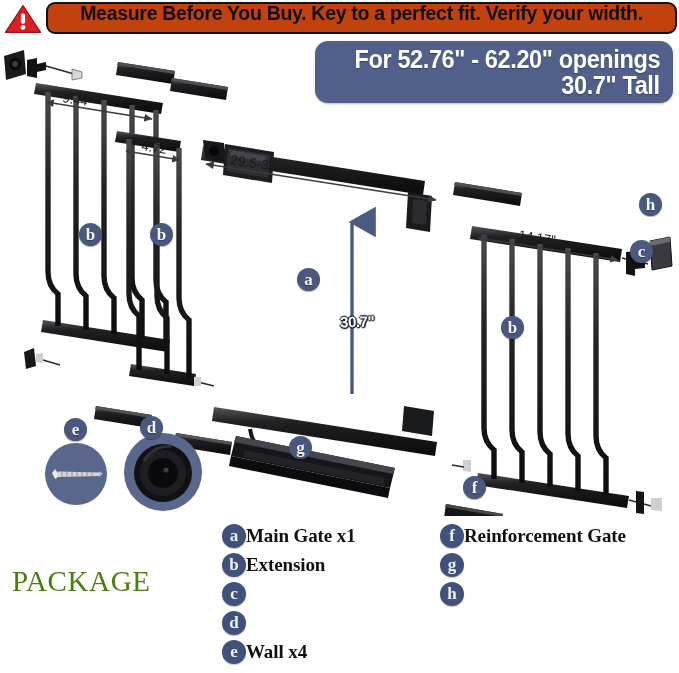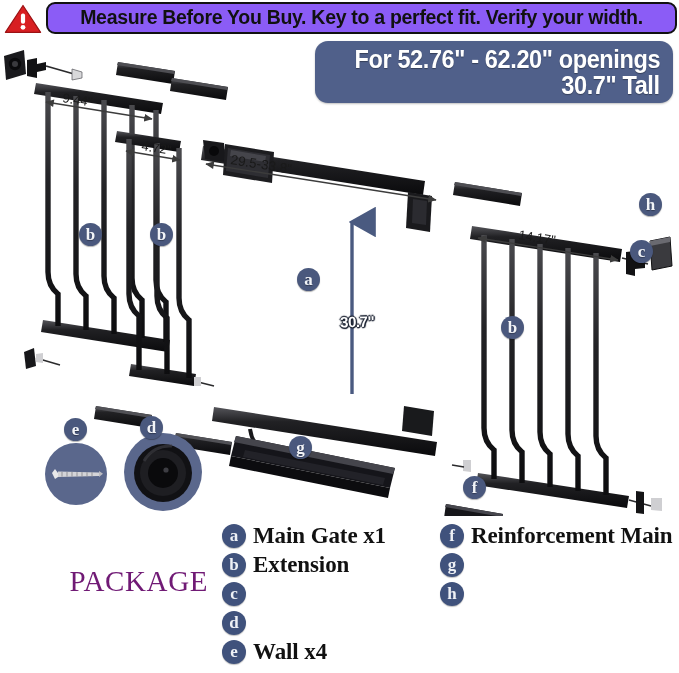--- a/index.html
+++ b/index.html
@@ -8,22 +8,22 @@
     font-family:"Liberation Sans", sans-serif;
     background:#fff;
   }
   .root{position:absolute;inset:0;}
 
   
   #warning-bar{position:absolute;left:0;top:0;width:679px;height:36px;}
   #warning-icon{position:absolute;left:4px;top:4px;width:38px;height:30px;}
   #warning-text-box{
     position:absolute;left:46px;top:2px;width:631px;height:32px;
-    border:2.2px solid #111;border-radius:9px;background:#8b5cf6;
-    box-sizing:border-box;display:flex;align-items:center;justify-content:center;
+    border:2.2px solid #111;border-radius:9px;background:#c2410c;
+    box-sizing:border-box;display:flex;justify-content:center;
   }
   #warning-text{
     font-size:19.5px;font-weight:bold;color:#111;letter-spacing:-0.3px;
     white-space:nowrap;line-height:1;
   }
 
   
   #spec-banner{
     position:absolute;left:315px;top:41px;width:358px;height:62px;
     background:#50608a;border-radius:13px;
@@ -65,37 +65,37 @@
   }
 
   
   .part-circle{position:absolute;border-radius:50%;background:#5a678c;}
   #part-screw-circle{left:45px;top:443px;width:62px;height:62px;}
   #part-cup-circle{left:124px;top:433px;width:78px;height:78px;}
 
   
   #package-title{
     position:absolute;left:12px;top:562px;width:196px;
-    font-family:"Liberation Serif", serif;font-size:29px;color:#701a75;
-    text-align:right;line-height:1.36;letter-spacing:.6px;
+    font-family:"Liberation Serif", serif;font-size:29px;color:#4d7c0f;
+    text-align:left;line-height:1.36;letter-spacing:.6px;
   }
   #legend{position:absolute;left:222px;top:521px;width:452px;height:150px;}
   .legend-col{position:absolute;top:0;}
   #legend-col-left{left:0;}
   #legend-col-right{left:218px;}
   .legend-item{display:flex;align-items:center;height:29px;}
   .legend-badge{
     width:24px;height:24px;border-radius:50%;background:#40527c;
     color:#eef1f6;font-family:"Liberation Serif", serif;font-weight:bold;
     font-size:17px;display:flex;align-items:center;justify-content:center;
     flex:0 0 auto;box-shadow:0 1px 1px rgba(0,0,0,.25);
   }
   .legend-label{
-    margin-left:7px;font-family:"Liberation Serif", serif;
-    font-size:23px;font-weight:bold;color:#111;white-space:nowrap;
+    font-family:"Liberation Serif", serif;
+    font-size:19px;font-weight:bold;color:#111;white-space:nowrap;
     letter-spacing:-0.1px;
   }
 </style>
 </head>
 <body>
 
 <div class="root">
 
   <div id="warning-bar">
     <svg id="warning-icon" viewBox="0 0 38 30">
@@ -366,21 +366,21 @@
       </div>
       <div class="legend-item">
         <span class="legend-badge">e</span>
         <span class="legend-label">Wall x4</span>
       </div>
     </div>
 
     <div class="legend-col" id="legend-col-right">
       <div class="legend-item">
         <span class="legend-badge">f</span>
-        <span class="legend-label">Reinforcement Main</span>
+        <span class="legend-label">Reinforcement Gate</span>
       </div>
       <div class="legend-item">
         <span class="legend-badge">g</span>
       </div>
       <div class="legend-item">
         <span class="legend-badge">h</span>
       </div>
     </div>
   </div>
 

